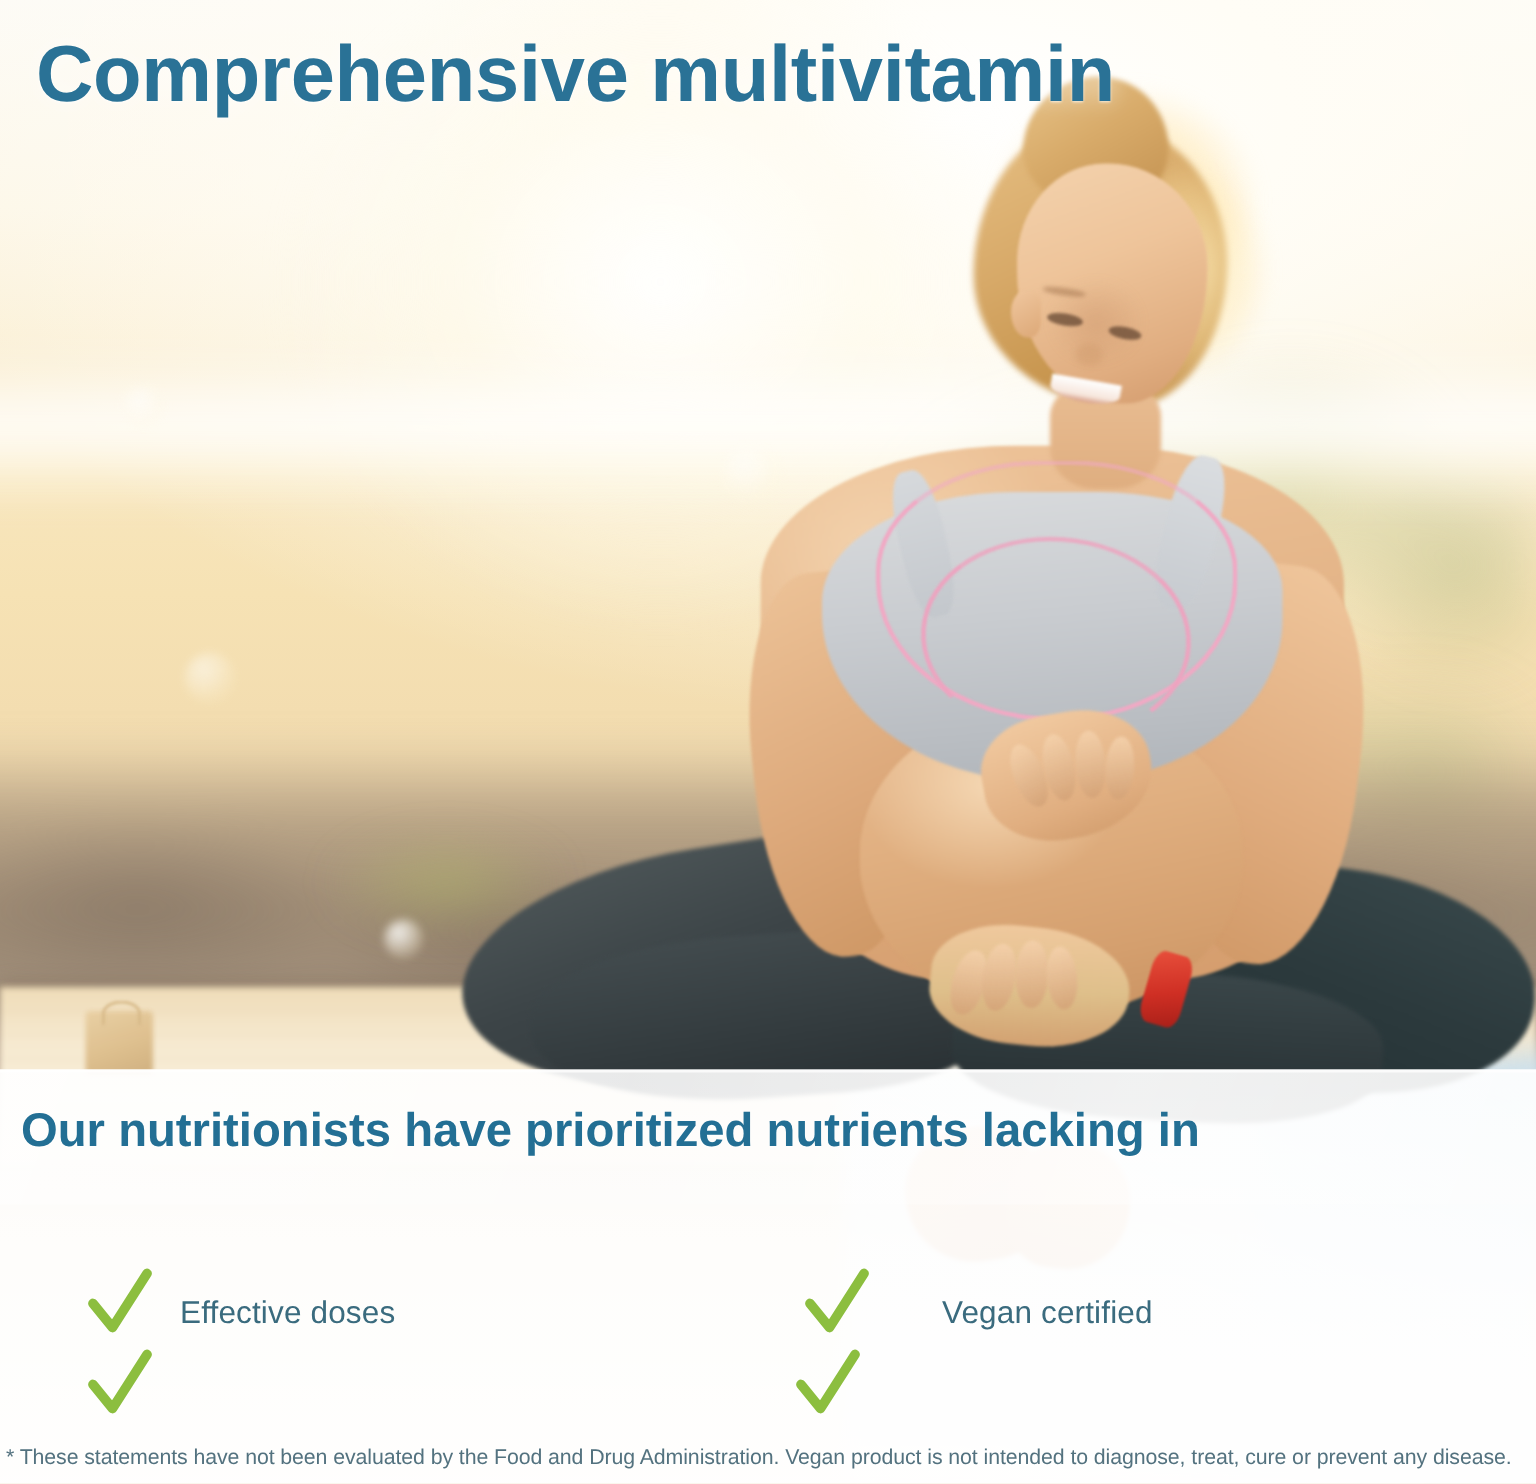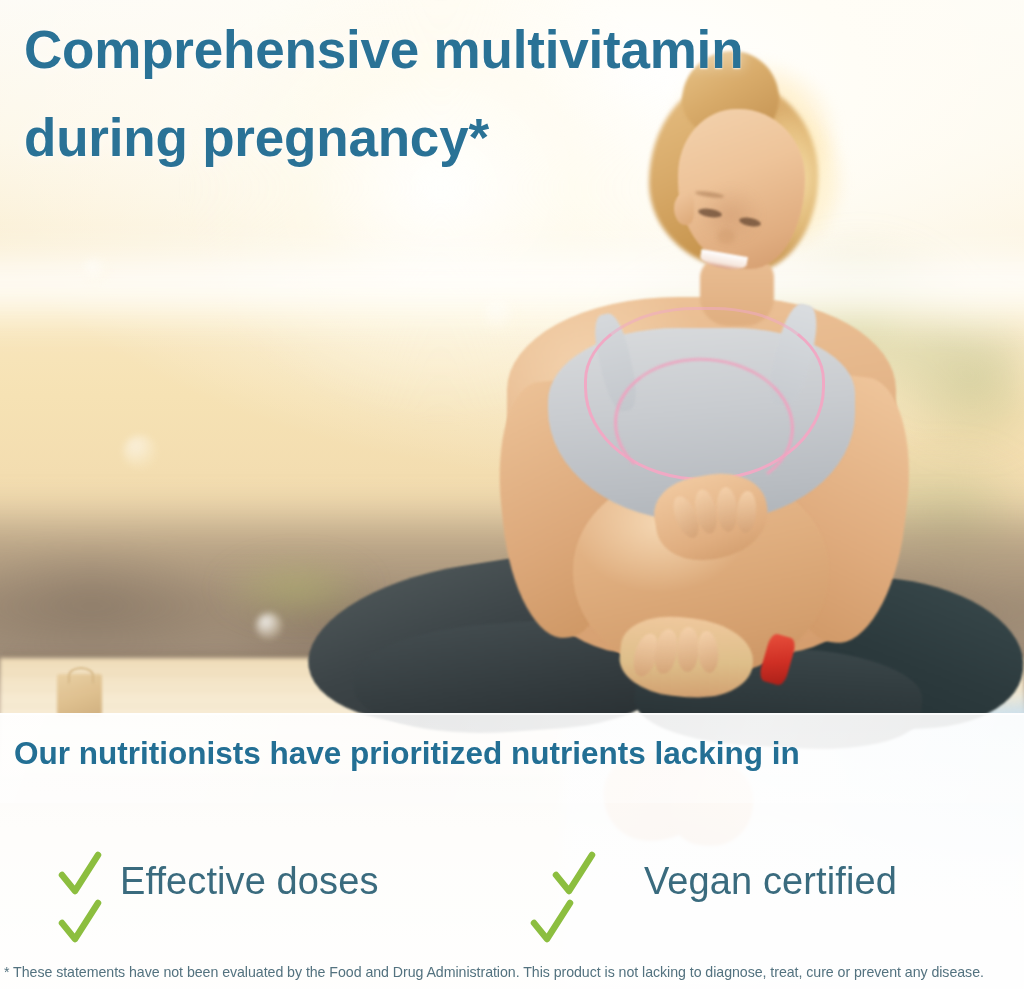--- a/index.html
+++ b/index.html
@@ -570,29 +570,29 @@
     align-items: center;
     gap: 18px;
   }
   .bullet .check {
     width: 44px;
     height: 46px;
     flex: 0 0 auto;
     display: block;
   }
   .bullet .blabel {
-    font-size: 38px;
+    font-size: 21px;
     color: #3a6b7e;
     white-space: nowrap;
     letter-spacing: .1px;
     margin-top: 15px;
   }
   .b-r1c1 { left: 58px;  top: 0px; }
   .b-r2c1 { left: 58px;  top: 54px; }
-  .b-r1c2 { left: 552px; top: 0px; gap: 48px; }
+  .b-r1c2 { left: 536px; top: 0px; gap: 48px; }
   .b-r2c2 { left: 530px; top: 54px; }
 
   .disclaimer {
     position: absolute;
     left: 4px;
     top: 964px;
     width: 1016px;
     font-size: 14.2px;
     color: #53727f;
     white-space: nowrap;
@@ -673,21 +673,20 @@
     <div class="finger" style="left:62.0%;top:64.0%;width:2.1%;height:4.4%;transform:rotate(16deg);"></div>
     <div class="finger" style="left:64.0%;top:63.6%;width:2.1%;height:4.6%;transform:rotate(9deg);"></div>
     <div class="finger" style="left:66.1%;top:63.4%;width:2.1%;height:4.6%;transform:rotate(2deg);"></div>
     <div class="finger" style="left:68.2%;top:63.8%;width:2.0%;height:4.2%;transform:rotate(-5deg);"></div>
 
     <div class="wristband"></div>
   </div>
 
   <div class="headline">
     <div>Comprehensive multivitamin</div>
-    <div>during pregnancy*</div>
   </div>
 
   <div class="overlay-panel"></div>
   <div class="overlay-sheen"></div>
   <div class="overlay-topline"></div>
 
   <div class="subhead">
     <div>Our nutritionists have prioritized nutrients lacking in</div>
   </div>
 
@@ -714,15 +713,15 @@
     </div>
 
     <div class="bullet b-r2c2">
       <svg class="check" viewBox="0 0 44 46">
         <path d="M4 24 L17 40 L40 4" fill="none" stroke="#8cbe3f" stroke-width="6.5" stroke-linecap="round" stroke-linejoin="round"></path>
       </svg>
     </div>
 
   </div>
 
-  <div class="disclaimer">* These statements have not been evaluated by the Food and Drug Administration. This product is not lacking to diagnose, treat, cure or prevent any disease.</div>
+  <div class="disclaimer">* These statements have not been evaluated by the Food and Drug Administration. Vegan product is not intended to diagnose, treat, cure or prevent any disease.</div>
 
 </div>
 
 </body></html>

